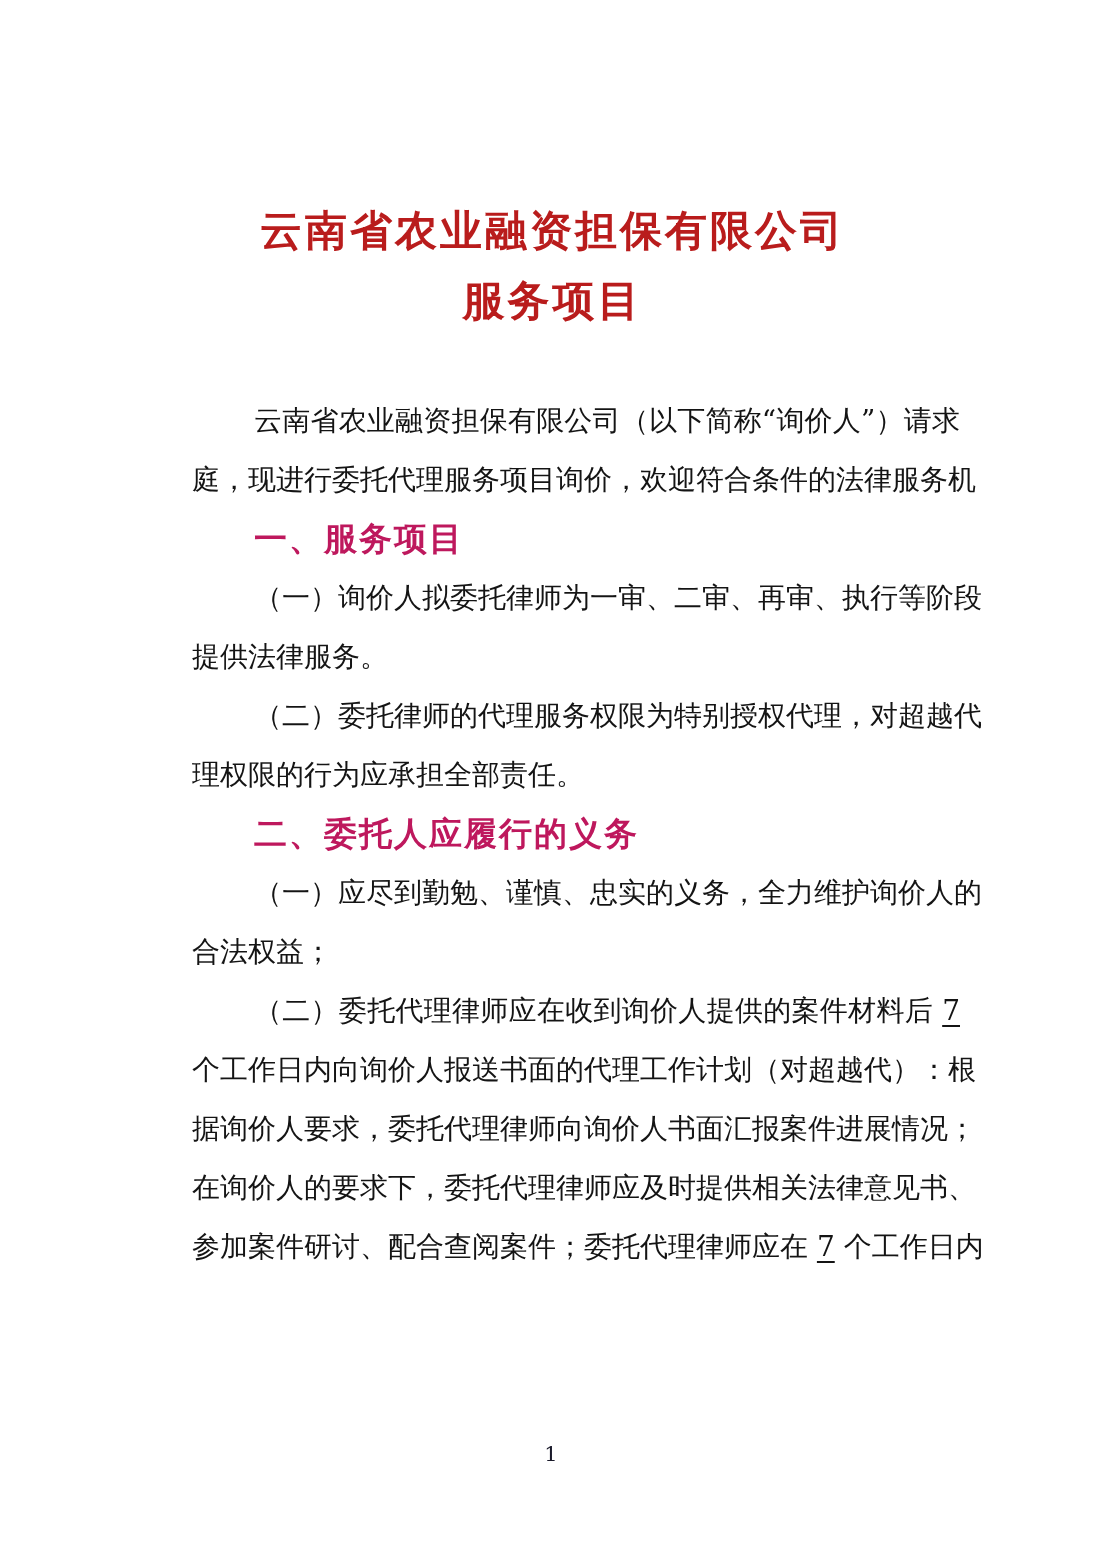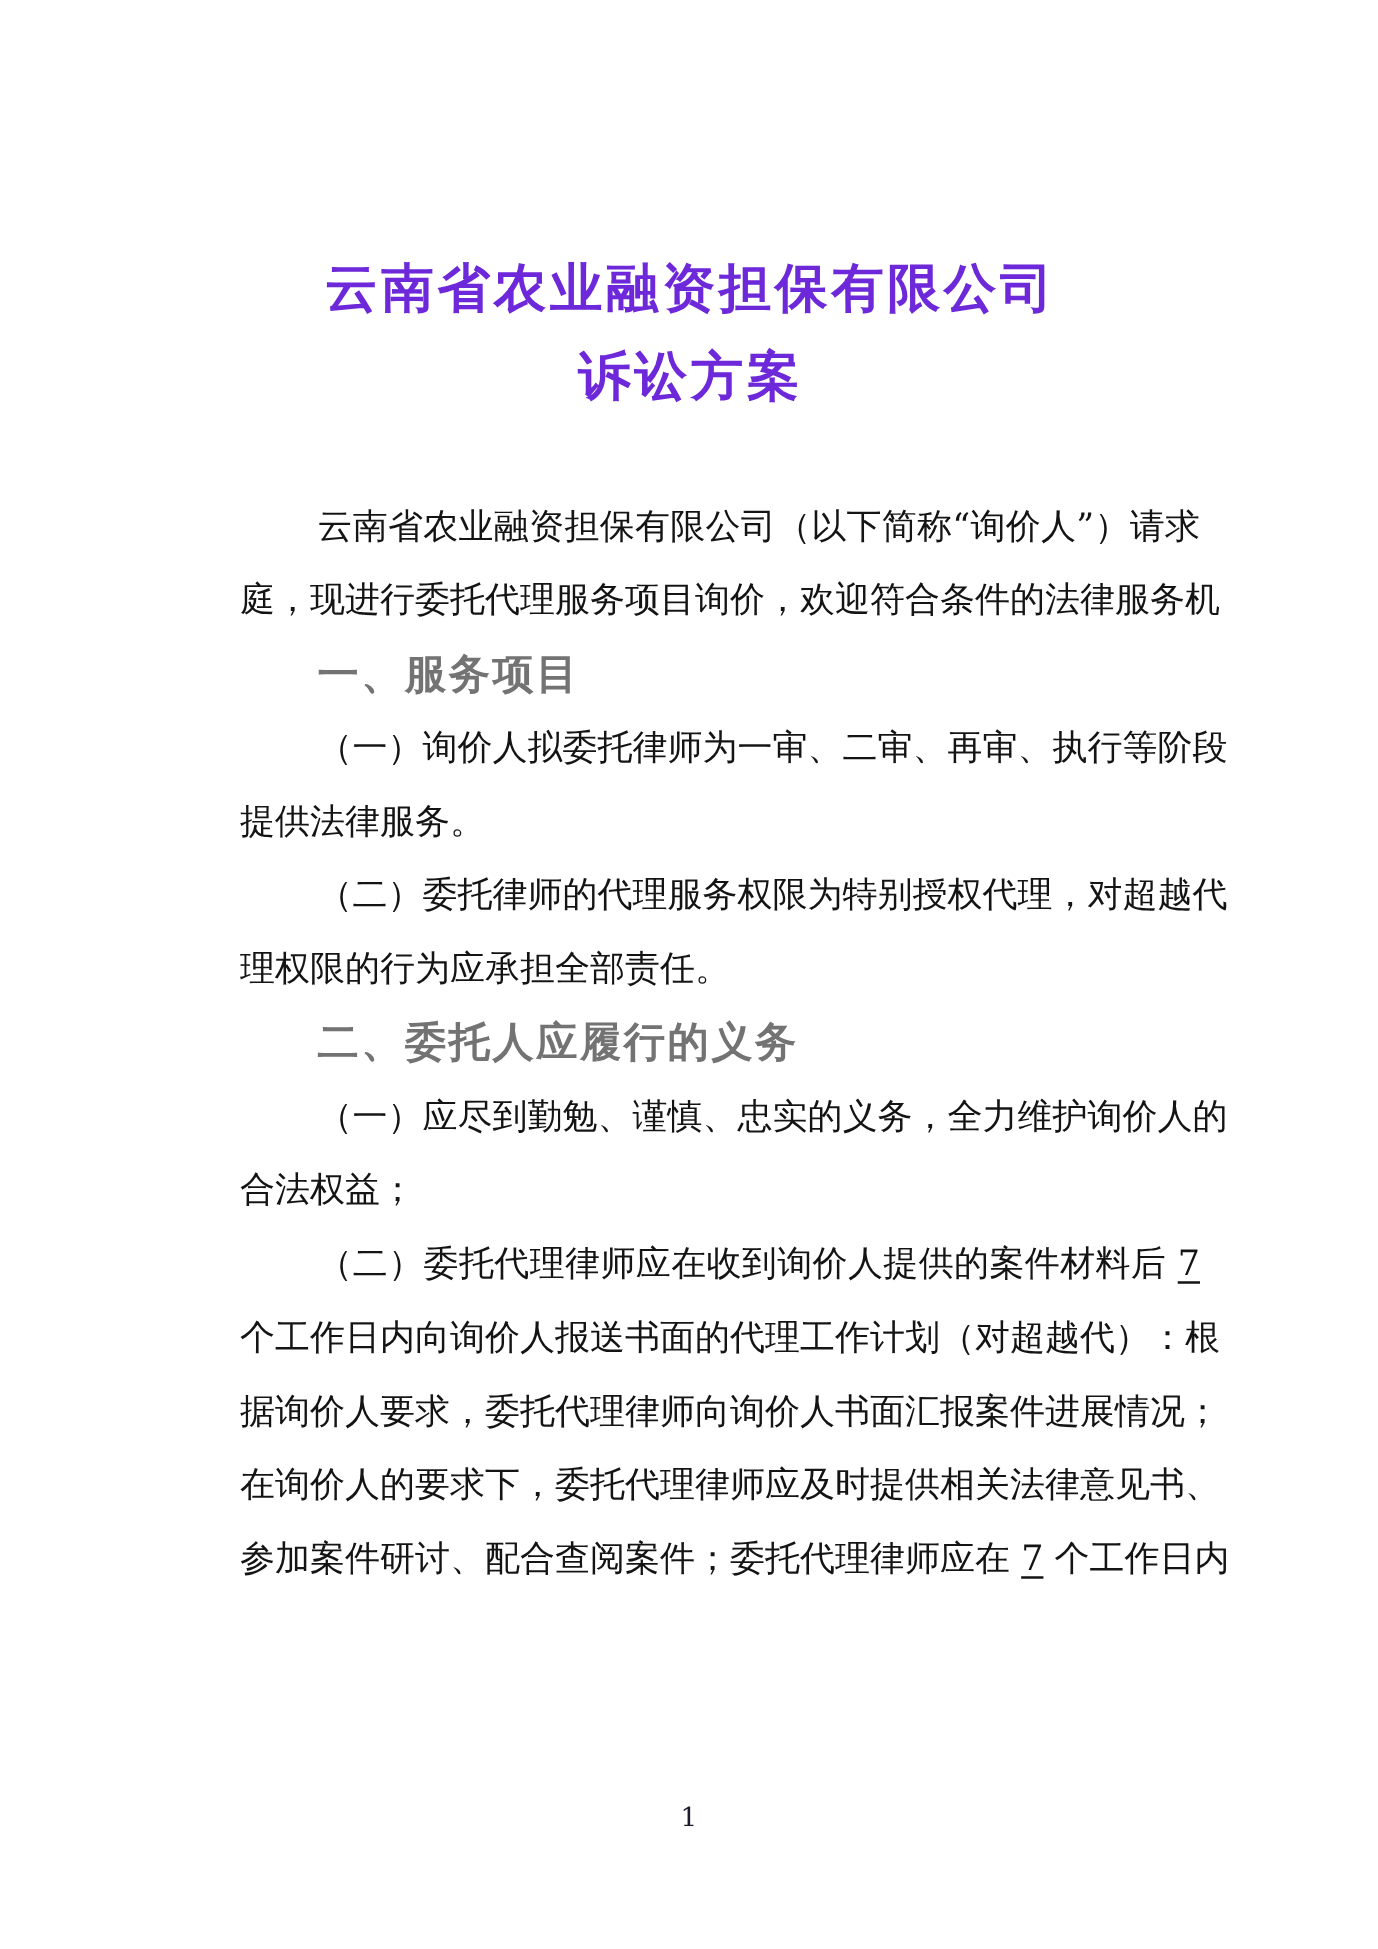--- a/index.html
+++ b/index.html
@@ -22,21 +22,21 @@
     top: 0;
     width: 815px;
   }
   .title-block {
     margin-top: 196px;
     text-align: center;
     font-family: "DejaVu Sans", sans-serif;
     font-weight: 700;
     font-size: 42px;
     letter-spacing: 3px;
-    color: #6d28d9;
+    color: #b91c1c;
   }
   .title-line {
     height: 70px;
     line-height: 70px;
     white-space: nowrap;
   }
   .body-block {
     margin-top: 55px;
     font-family: "DejaVu Serif", serif;
     font-size: 28px;
@@ -55,21 +55,21 @@
   }
   .line.indent {
     padding-left: 62px;
   }
   .line.heading {
     font-family: "DejaVu Sans", sans-serif;
     font-weight: 700;
     font-size: 33px;
     text-align-last: left;
     letter-spacing: 2px;
-    color: #737373;
+    color: #be185d;
   }
   .u {
     text-decoration: underline;
     text-underline-offset: 5px;
   }
   .page-number {
     position: absolute;
     left: 0;
     right: 0;
     top: 1442px;
@@ -79,21 +79,21 @@
     color: #1a1a2a;
   }
 </style>
 </head>
 <body>
 
 <div class="page">
   <div class="doc">
     <div class="title-block">
       <div class="title-line">云南省农业融资担保有限公司</div>
-      <div class="title-line">诉讼方案</div>
+      <div class="title-line">服务项目</div>
     </div>
     <div class="body-block">
         <div class="line body indent"><span>云南省农业融资担保有限公司（以下简称“询价人”）请求</span></div>
         <div class="line body"><span>庭，现进行委托代理服务项目询价，欢迎符合条件的法律服务机</span></div>
         <div class="line heading indent last"><span>一、服务项目</span></div>
         <div class="line body indent"><span>（一）询价人拟委托律师为一审、二审、再审、执行等阶段</span></div>
         <div class="line body last"><span>提供法律服务。</span></div>
         <div class="line body indent"><span>（二）委托律师的代理服务权限为特别授权代理，对超越代</span></div>
         <div class="line body last"><span>理权限的行为应承担全部责任。</span></div>
         <div class="line heading indent last"><span>二、委托人应履行的义务</span></div>

